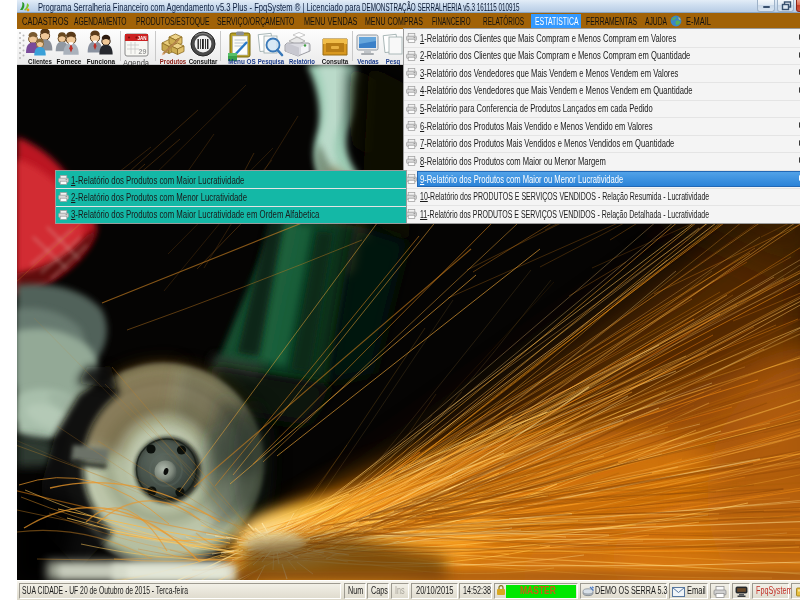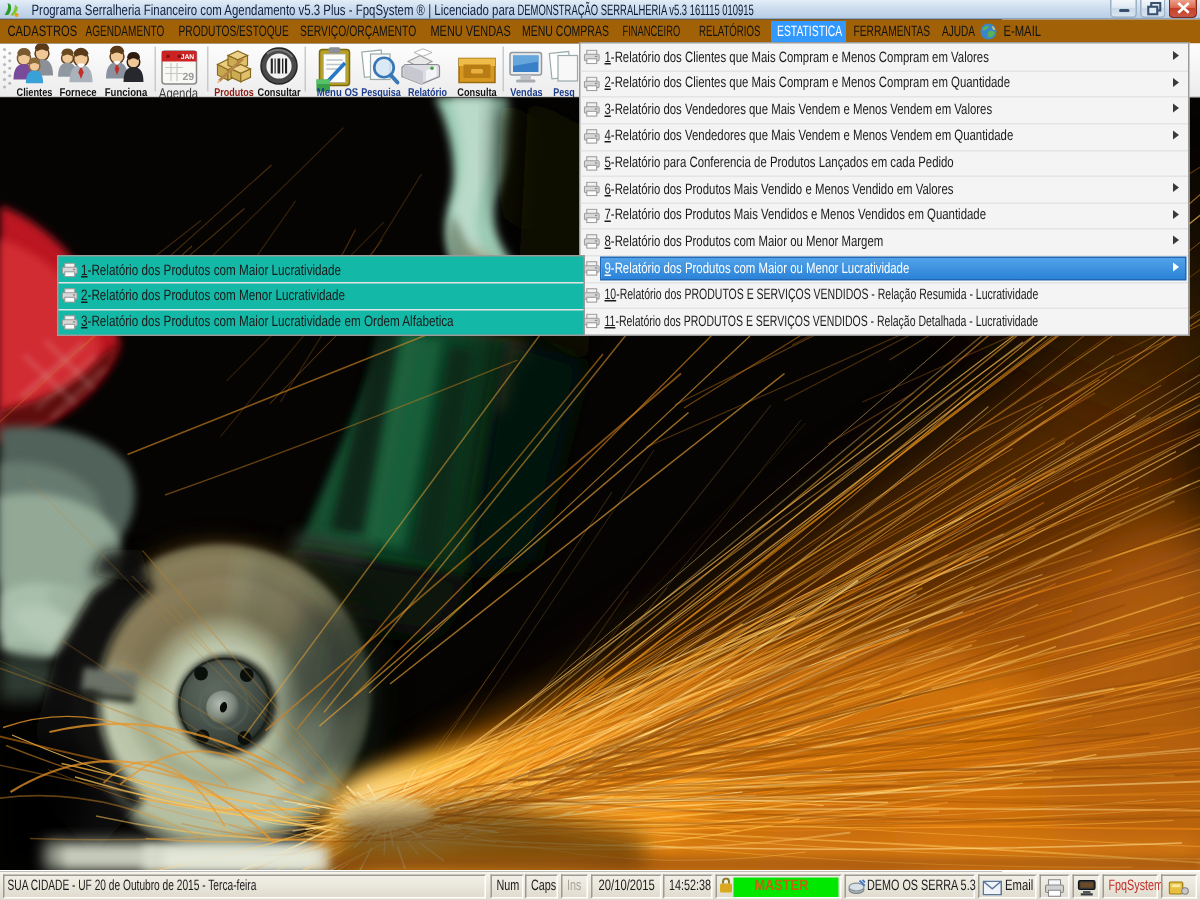--- a/index.html
+++ b/index.html
@@ -1,15 +1,15 @@
 <!DOCTYPE html>
 <html><head><meta charset="utf-8"><style>
 * { margin:0; padding:0; }
 body { width:800px; height:600px; overflow:hidden; font-family:"Liberation Sans",sans-serif; }
-#w { position:relative; width:668px; height:600px; background:#000; }
+#w { position:relative; width:668px; height:600px; background:#000;margin-left:17px; }
 #title { position:absolute; left:0; top:0; width:800px; height:13px; background:linear-gradient(#e3edf7,#cfdff0 40%,#b8cde5); border-bottom:1px solid #8aa5c2; box-sizing:border-box; }
 #menubar { position:absolute; left:0; top:13px; width:800px; height:16px; background:#a16207; }
 #toolbar { position:absolute; left:0; top:29px; width:800px; height:36px; background:linear-gradient(#fdfdfd,#ececec); border-bottom:1px solid #cfcfcf; box-sizing:border-box; }
 #photo { position:absolute; left:0; top:65px; width:800px; height:515px; background:#060504; overflow:hidden; }
 #status { position:absolute; left:0; top:580px; width:800px; height:20px; background:linear-gradient(#f6f4ec,#ddd9cb); border-top:1px solid #fff; box-sizing:border-box; }
 .mt { position:absolute; font-size:10px; white-space:pre; transform-origin:0 0; }
 .wbtn { position:absolute; top:0px; height:12px; border:1px solid #9eb2c8; border-top:none; border-radius:0 0 3px 3px; box-sizing:border-box; }
 u { text-decoration:underline; }
 </style></head><body>
 <div id="w">

